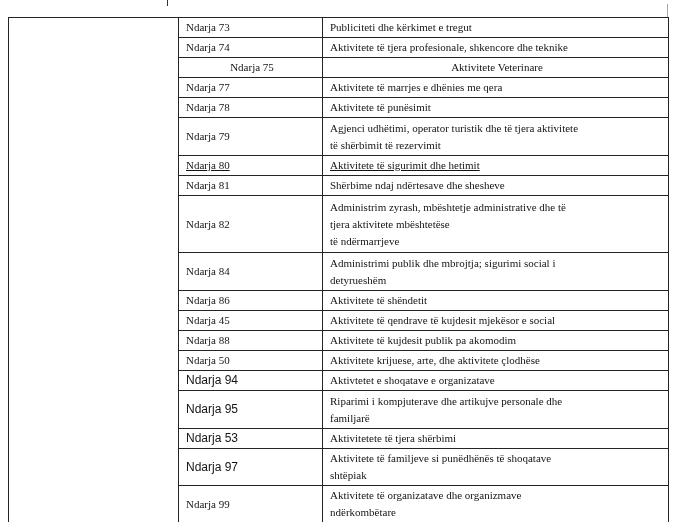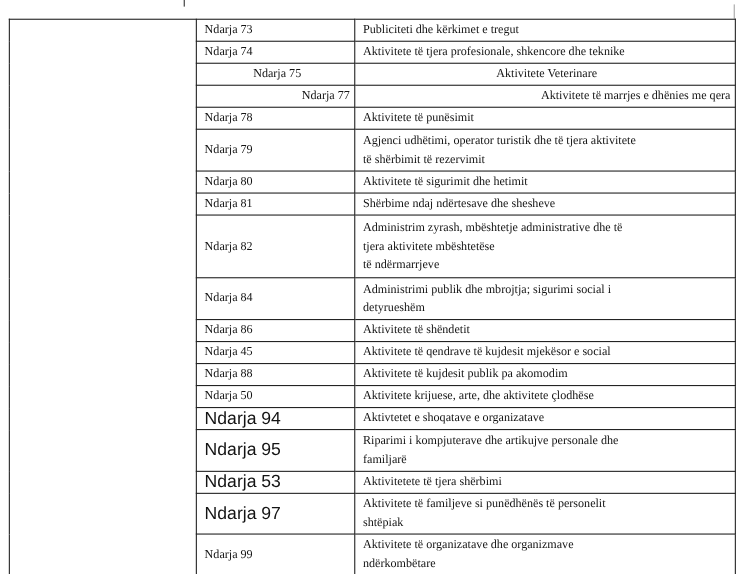--- a/index.html
+++ b/index.html
@@ -38,21 +38,21 @@
     overflow: hidden;
   }
   td.side-cell {
     background: #ffffff;
   }
   td.label-cell {
     white-space: nowrap;
   }
   td.label-cell.sans {
     font-family: "Liberation Sans", sans-serif;
-    font-size: 16px;
+    font-size: 12px;
   }
   td.desc-cell {
     white-space: pre-line;
   }
   
   .stub {
     position: absolute;
     width: 1px;
     background: #333333;
   }
@@ -85,34 +85,34 @@
       <td class="desc-cell">Publiciteti dhe kërkimet e tregut</td>
     </tr>
         <tr style="height: 20px;">
       <td class="label-cell">Ndarja 74</td>
       <td class="desc-cell">Aktivitete të tjera profesionale, shkencore dhe teknike</td>
     </tr>
         <tr style="height: 20px; text-align: center;">
       <td class="label-cell">Ndarja 75</td>
       <td class="desc-cell">Aktivitete Veterinare</td>
     </tr>
-        <tr style="height: 20px; text-align: right;">
+        <tr style="height: 20px;">
       <td class="label-cell">Ndarja 77</td>
       <td class="desc-cell">Aktivitete të marrjes e dhënies me qera</td>
     </tr>
         <tr style="height: 20px;">
       <td class="label-cell">Ndarja 78</td>
       <td class="desc-cell">Aktivitete të punësimit</td>
     </tr>
         <tr style="height: 38px;">
       <td class="label-cell">Ndarja 79</td>
       <td class="desc-cell">Agjenci udhëtimi, operator turistik dhe të tjera aktivitete
 të shërbimit të rezervimit</td>
     </tr>
-        <tr style="height: 20px;">
+        <tr style="height: 20px; text-decoration: underline;">
       <td class="label-cell">Ndarja 80</td>
       <td class="desc-cell">Aktivitete të sigurimit dhe hetimit</td>
     </tr>
         <tr style="height: 20px;">
       <td class="label-cell">Ndarja 81</td>
       <td class="desc-cell">Shërbime ndaj ndërtesave dhe shesheve</td>
     </tr>
         <tr style="height: 57px;">
       <td class="label-cell">Ndarja 82</td>
       <td class="desc-cell">Administrim zyrash, mbështetje administrative dhe të
@@ -148,21 +148,21 @@
       <td class="label-cell sans">Ndarja 95</td>
       <td class="desc-cell">Riparimi i kompjuterave dhe artikujve personale dhe
 familjarë</td>
     </tr>
         <tr style="height: 20px;">
       <td class="label-cell sans">Ndarja 53</td>
       <td class="desc-cell">Aktivitetete të tjera shërbimi</td>
     </tr>
         <tr style="height: 34px;">
       <td class="label-cell sans">Ndarja 97</td>
-      <td class="desc-cell">Aktivitete të familjeve si punëdhënës të personelit
+      <td class="desc-cell">Aktivitete të familjeve si punëdhënës të shoqatave
 shtëpiak</td>
     </tr>
         <tr style="height: 32px;">
       <td class="label-cell">Ndarja 99</td>
       <td class="desc-cell">Aktivitete të organizatave dhe organizmave
 ndërkombëtare</td>
     </tr>
       </tbody>
   </table>
 

